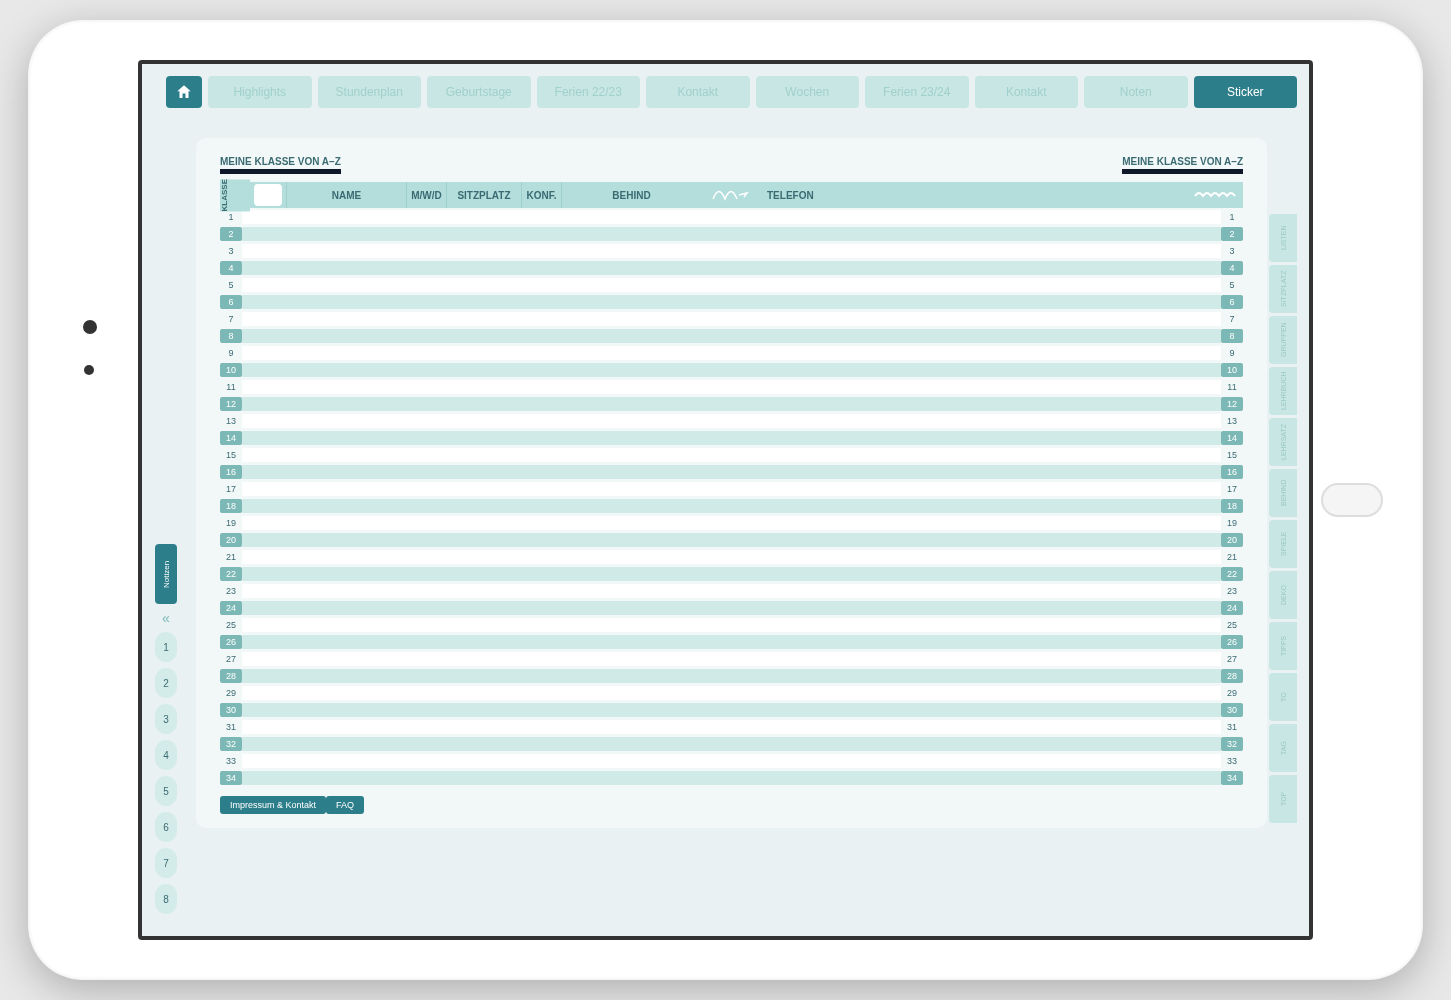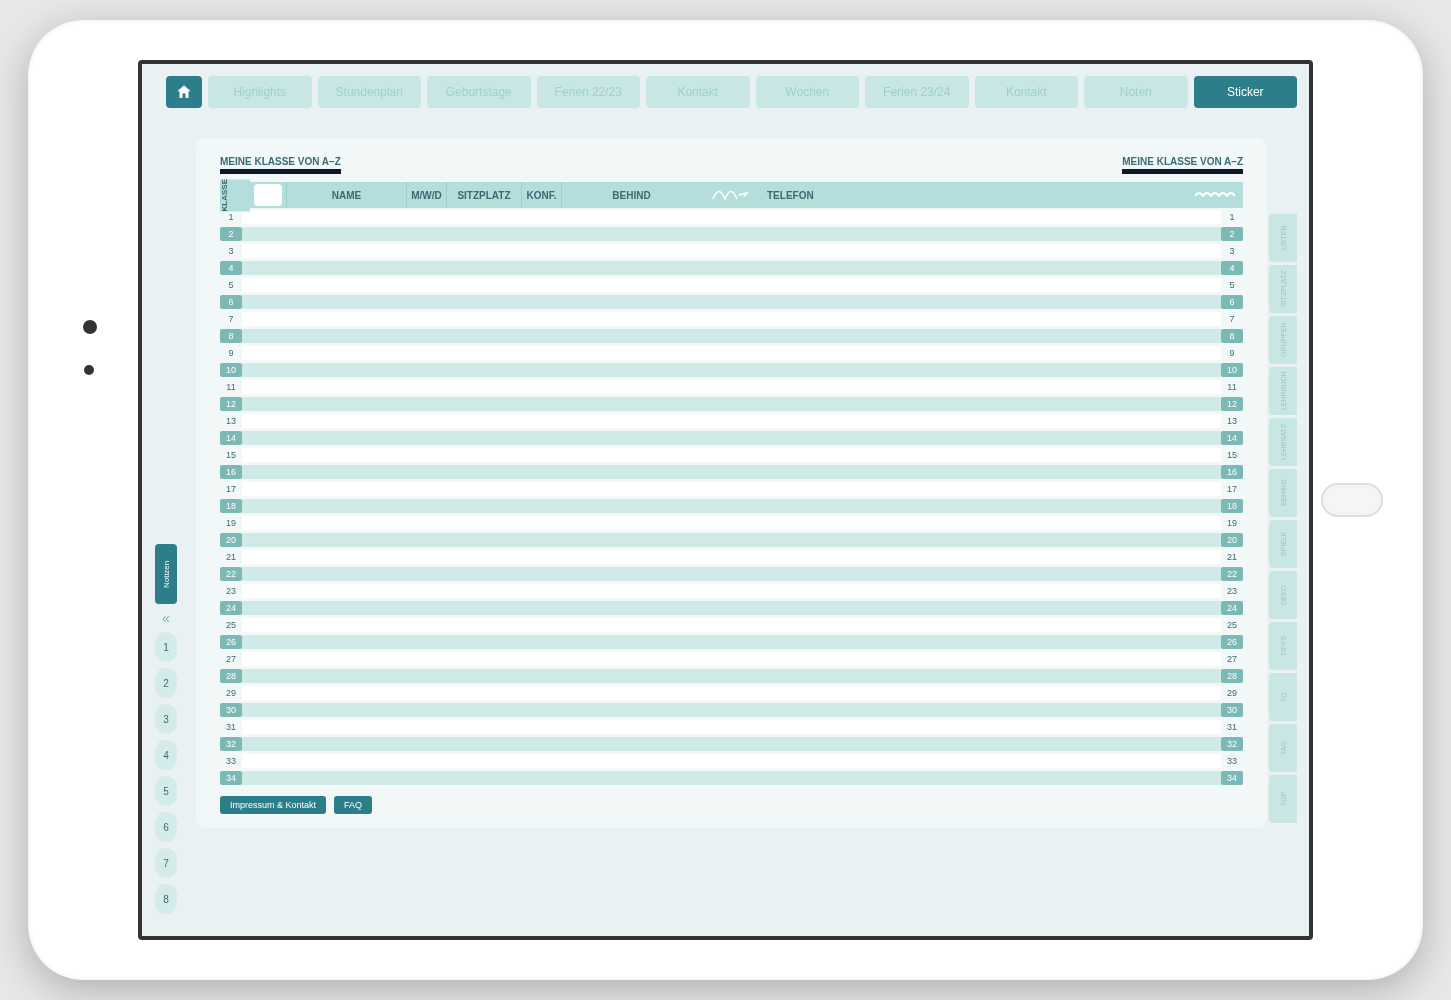--- a/index.html
+++ b/index.html
@@ -148,21 +148,21 @@
 .row.even .row-body { background: #cfeae7; }
 .row.even .row-num-l, .row.even .row-num-r {
   background: #7cb8b5;
   color:#fff;
   height:14px;
   line-height:14px;
   border-radius:2px;
 }
 
 
-.footer { display:flex; gap:8px; margin-top:10px; }
+.footer { display:flex; margin-top:10px; }
 .footer-btn {
   background:#2c7e8a;
   color:#fff;
   font-size:9px;
   padding:4px 10px;
   border-radius:3px;
   cursor:pointer;
 }
 
 

